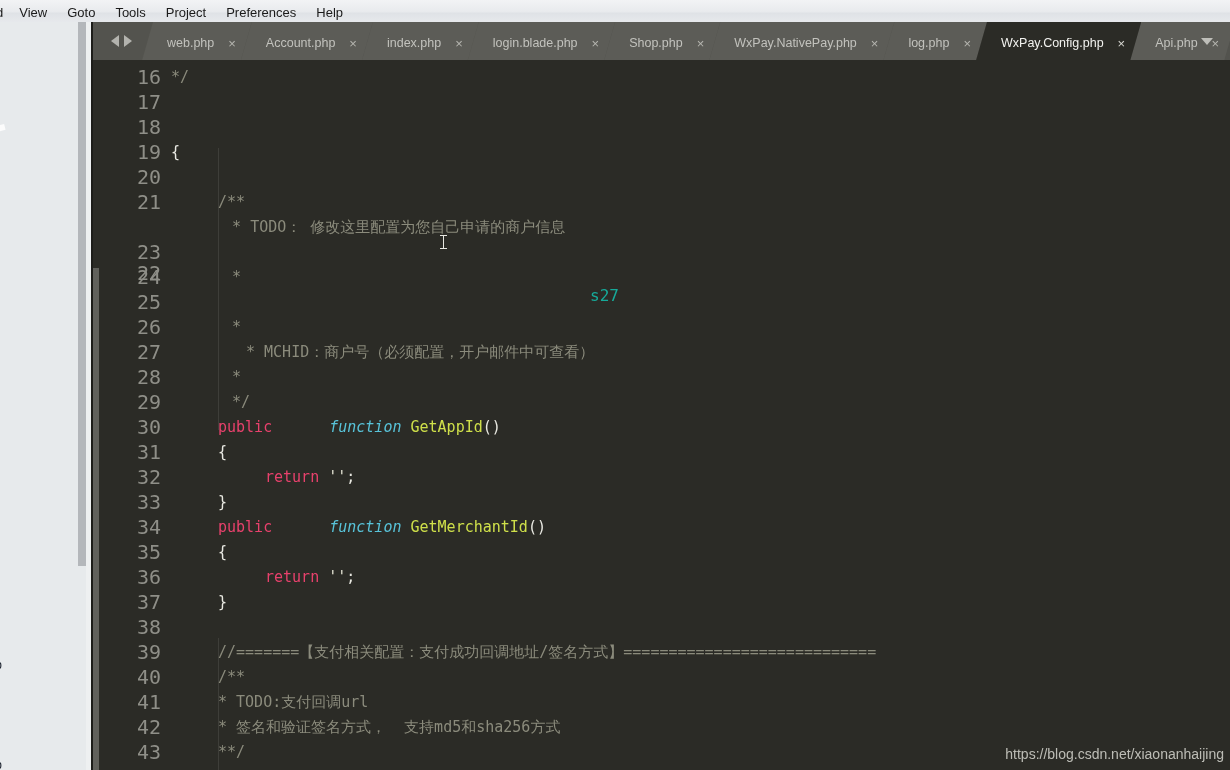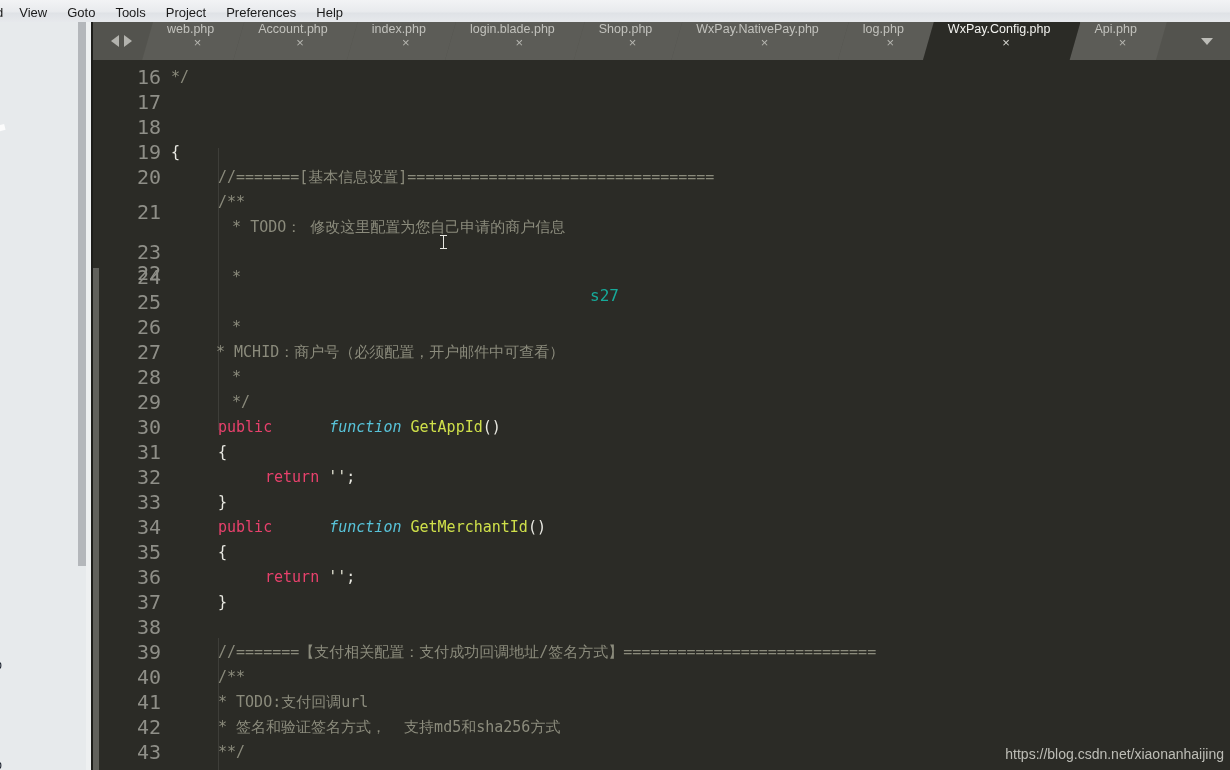--- a/index.html
+++ b/index.html
@@ -143,21 +143,20 @@
     display: flex;
     align-items: center;
     padding: 0 16px 0 26px;
     background: #5c5c57;
     color: #c2c2bd;
     font-size: 12.5px;
     white-space: nowrap;
     box-sizing: border-box;
     margin-right: -12px;
     clip-path: polygon(12px 0, 100% 0, calc(100% - 12px) 100%, 0% 100%);
-    flex-direction: column;
   }
   .tab .tab-label { margin-right: 14px; }
   .tab .tab-close {
     font-size: 13px;
     color: #b6b6b0;
     line-height: 1;
   }
   .tab.active {
     background: #2b2b26;
     color: #f2f2ef;
@@ -377,21 +376,21 @@
       <div class="code-scroll-track">
         <div class="thumb" style="top:208px;height:502px"></div>
       </div>
 
       <div class="gutter">
           <div class="ln" style="top: 5px;">16</div>
           <div class="ln" style="top: 30px;">17</div>
           <div class="ln" style="top: 55px;">18</div>
           <div class="ln" style="top: 80px;">19</div>
           <div class="ln" style="top: 105px;">20</div>
-          <div class="ln" style="top: 140px;">21</div>
+          <div class="ln" style="top: 130px;">21</div>
           <div class="ln" style="top: 155px; margin-top: 46px;">22</div>
           <div class="ln" style="top: 180px;">23</div>
           <div class="ln" style="top: 205px;">24</div>
           <div class="ln" style="top: 230px;">25</div>
           <div class="ln" style="top: 255px;">26</div>
           <div class="ln" style="top: 280px;">27</div>
           <div class="ln" style="top: 305px;">28</div>
           <div class="ln" style="top: 330px;">29</div>
           <div class="ln" style="top: 355px;">30</div>
           <div class="ln" style="top: 380px;">31</div>
@@ -408,26 +407,25 @@
           <div class="ln" style="top: 655px;">42</div>
           <div class="ln" style="top: 680px;">43</div>
         </div>
 
       <div class="code-lines">
         <div class="indent-guide" style="left:47px; top:88px; height:282px"></div>
         <div class="indent-guide" style="left:47px; top:578px; height:132px"></div>
       <div class="cline" style="top: 5px; left: 0px;"><span class="t-cmt">*/</span></div>
           <div class="cline" style="top: 30px; left: 0px;"></div>
           <div class="cline" style="top: 80px; left: 0px;"><span class="t-punc">{</span></div>
-          <div class="cline" style="top: 105px; left: 47px;"><span class="t-cmt">//=======[基本信息设置]==================================</span></div>
           <div class="cline" style="top: 130px; left: 47px;"><span class="t-cmt">/**</span></div>
           <div class="cline" style="top: 155px; left: 61.1px;"><span class="t-cmt">* TODO： 修改这里配置为您自己申请的商户信息</span></div>
           <div class="cline" style="top: 205px; left: 61.1px;"><span class="t-cmt">*</span></div>
           <div class="cline" style="top: 255px; left: 61.1px;"><span class="t-cmt">*</span></div>
-          <div class="cline" style="top: 280px; left: 45px;"><span class="t-cmt">* MCHID：商户号（必须配置，开户邮件中可查看）</span></div>
+          <div class="cline" style="top: 280px; left: 75px;"><span class="t-cmt">* MCHID：商户号（必须配置，开户邮件中可查看）</span></div>
           <div class="cline" style="top: 305px; left: 61.1px;"><span class="t-cmt">*</span></div>
           <div class="cline" style="top: 330px; left: 61.1px;"><span class="t-cmt">*/</span></div>
           <div class="cline" style="top: 355px; left: 47px;"><span class="t-kw">public</span><span class="t-punc"> </span><span class="t-fnkw">function</span><span class="t-punc"> </span><span class="t-fn">GetAppId</span><span class="t-punc">()</span></div>
           <div class="cline" style="top: 380px; left: 47px;"><span class="t-punc">{</span></div>
           <div class="cline" style="top: 405px; left: 94px;"><span class="t-kw">return</span><span class="t-punc"> </span><span class="t-str">''</span><span class="t-punc">;</span></div>
           <div class="cline" style="top: 430px; left: 47px;"><span class="t-punc">}</span></div>
           <div class="cline" style="top: 455px; left: 47px;"><span class="t-kw">public</span><span class="t-punc"> </span><span class="t-fnkw">function</span><span class="t-punc"> </span><span class="t-fn">GetMerchantId</span><span class="t-punc">()</span></div>
           <div class="cline" style="top: 480px; left: 47px;"><span class="t-punc">{</span></div>
           <div class="cline" style="top: 505px; left: 94px;"><span class="t-kw">return</span><span class="t-punc"> </span><span class="t-str">''</span><span class="t-punc">;</span></div>
           <div class="cline" style="top: 530px; left: 47px;"><span class="t-punc">}</span></div>

